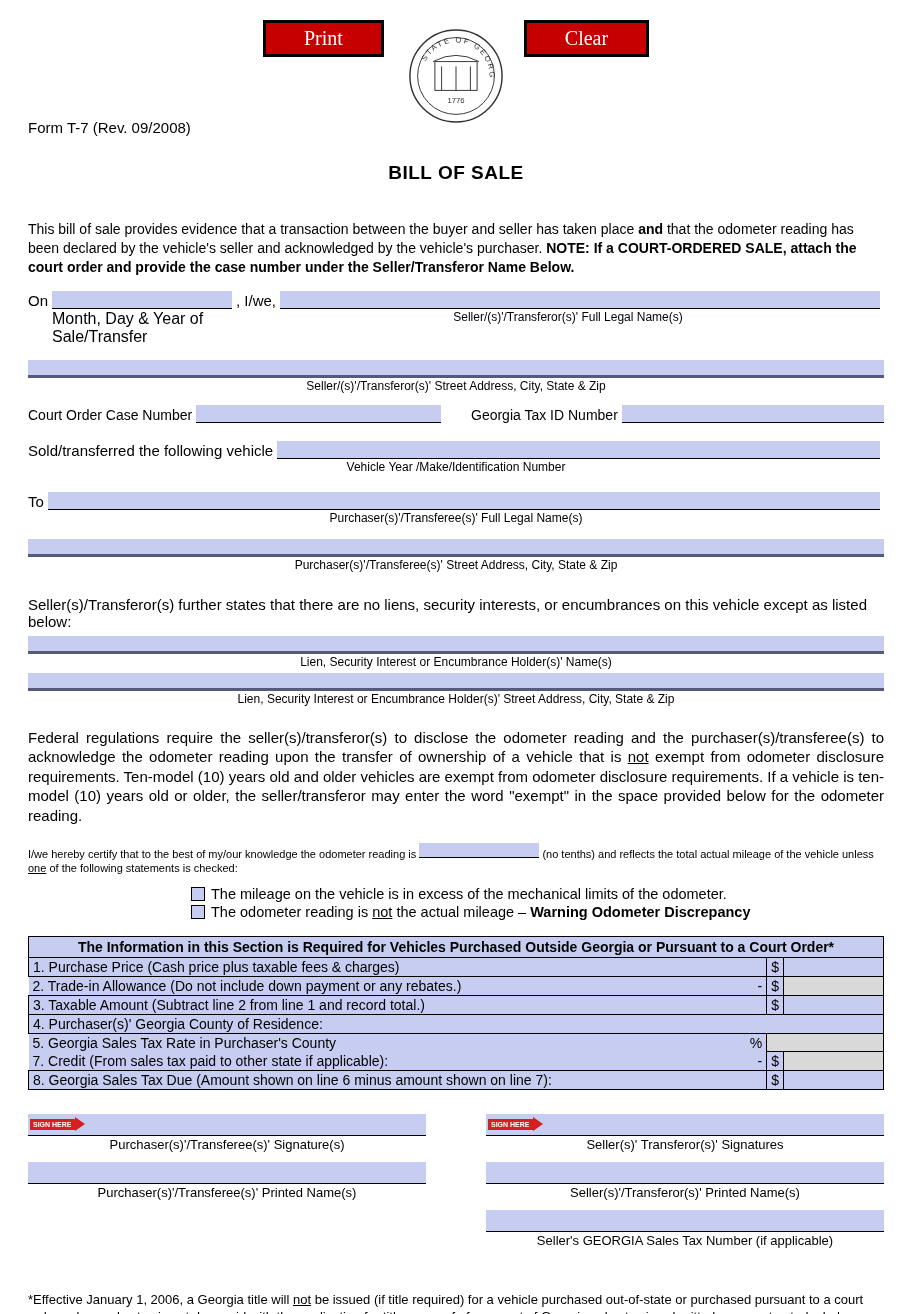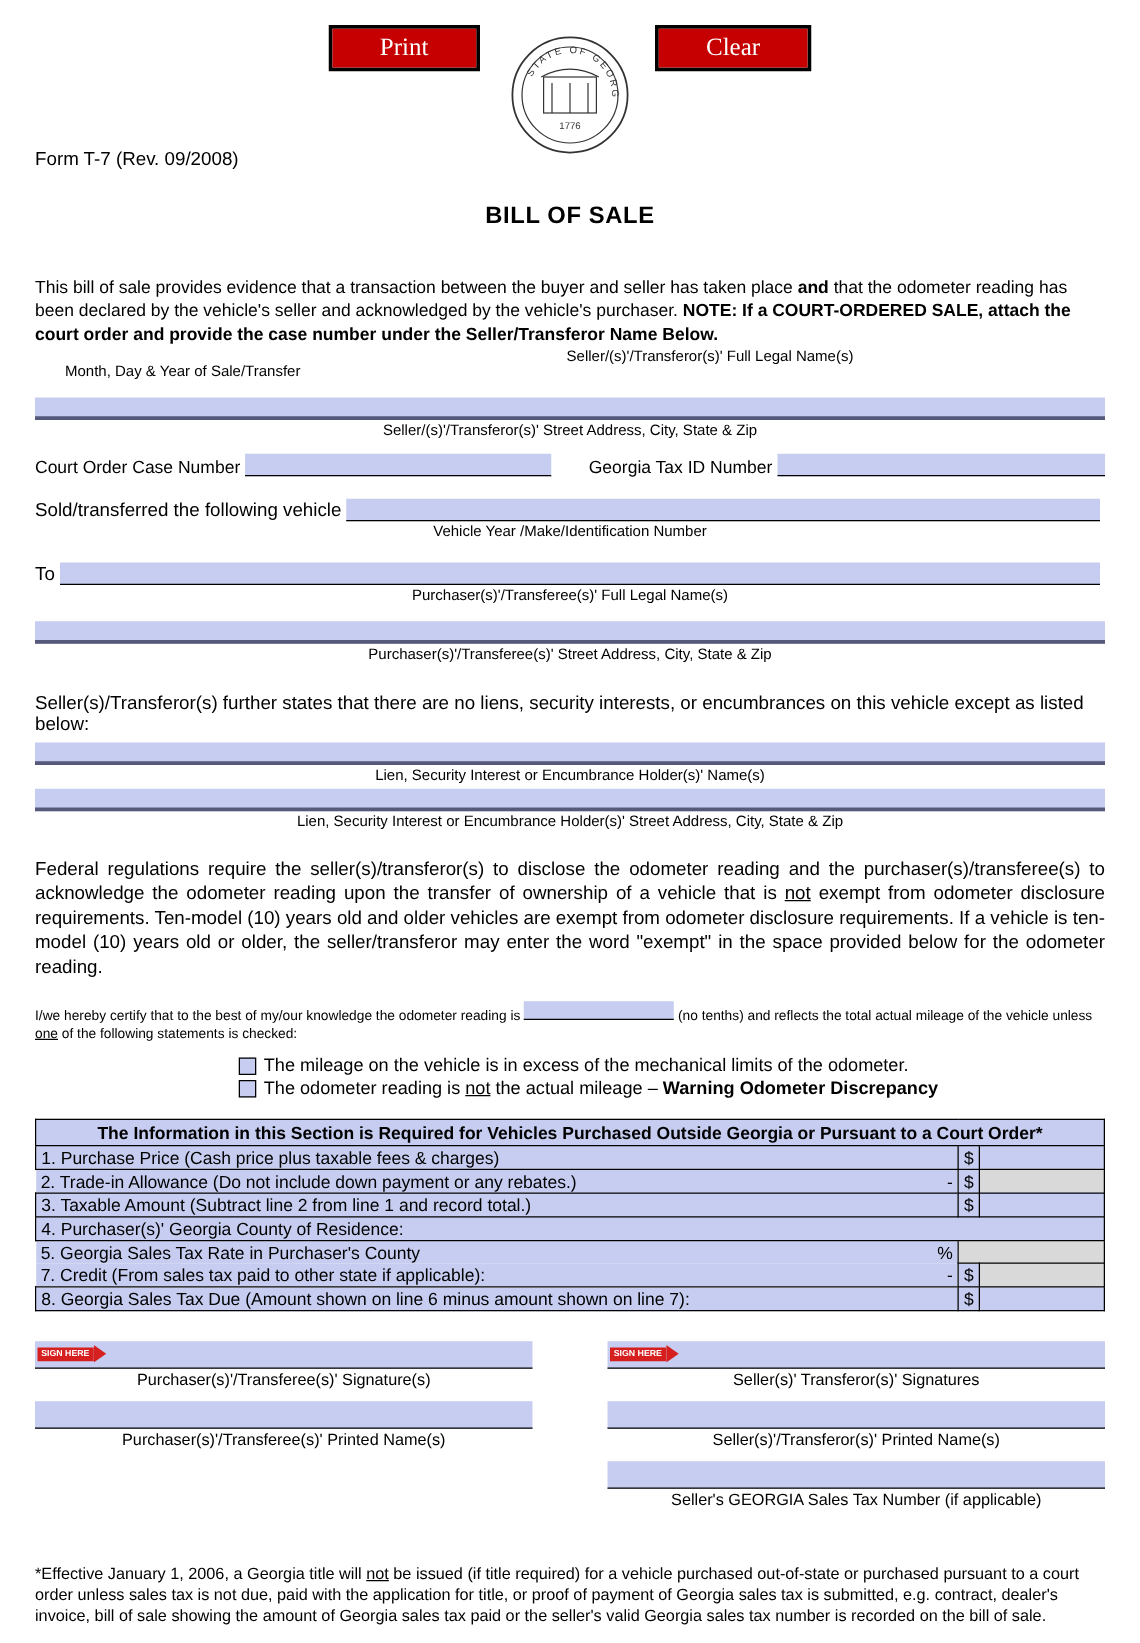--- a/index.html
+++ b/index.html
@@ -75,22 +75,22 @@
     border-bottom: 1px solid #000;
     height: 18px;
     margin: 0 4px;
   }
   .caption {
     font-size: 12px;
     text-align: center;
     margin-top: 1px;
   }
   .caption-left {
-    font-size: 12px;
-    margin-top: 13px;
+    font-size: 16px;
+    margin-top: 1px;
   }
   .full-input {
     background: #c6cdf0;
     border-bottom: 3px solid #555a7a;
     height: 18px;
     margin-top: 14px;
   }
   .two-col {
     display: flex;
     gap: 30px;
@@ -231,20 +231,26 @@
   </div>
 
   <div class="form-id">Form T-7 (Rev. 09/2008)</div>
 
   <div class="title">BILL OF SALE</div>
 
   <div class="intro">
     <span>This bill of sale provides evidence that a transaction between the buyer and seller has taken place </span><b>and</b><span> that the odometer reading has been declared by the vehicle's seller and acknowledged by the vehicle's purchaser.   </span><span class="note">NOTE:  If a COURT-ORDERED SALE, attach the court order and provide the case number under the Seller/Transferor Name Below.</span>
   </div>
 
+  <div class="field-row">
+    <span class="label-inline">On</span>
+    <div class="input-fill" style="flex:0 0 180px"></div>
+    <span class="label-inline">, I/we,</span>
+    <div class="input-fill"></div>
+  </div>
   <div style="display:flex">
     <div style="flex:0 0 24px"></div>
     <div class="caption-left" style="flex:0 0 200px">Month, Day &amp; Year of Sale/Transfer</div>
     <div class="caption" style="flex:1">Seller/(s)'/Transferor(s)' Full Legal Name(s)</div>
   </div>
 
   <div class="full-input"></div>
   <div class="caption">Seller/(s)'/Transferor(s)' Street Address, City, State &amp; Zip</div>
 
   <div class="two-col">

